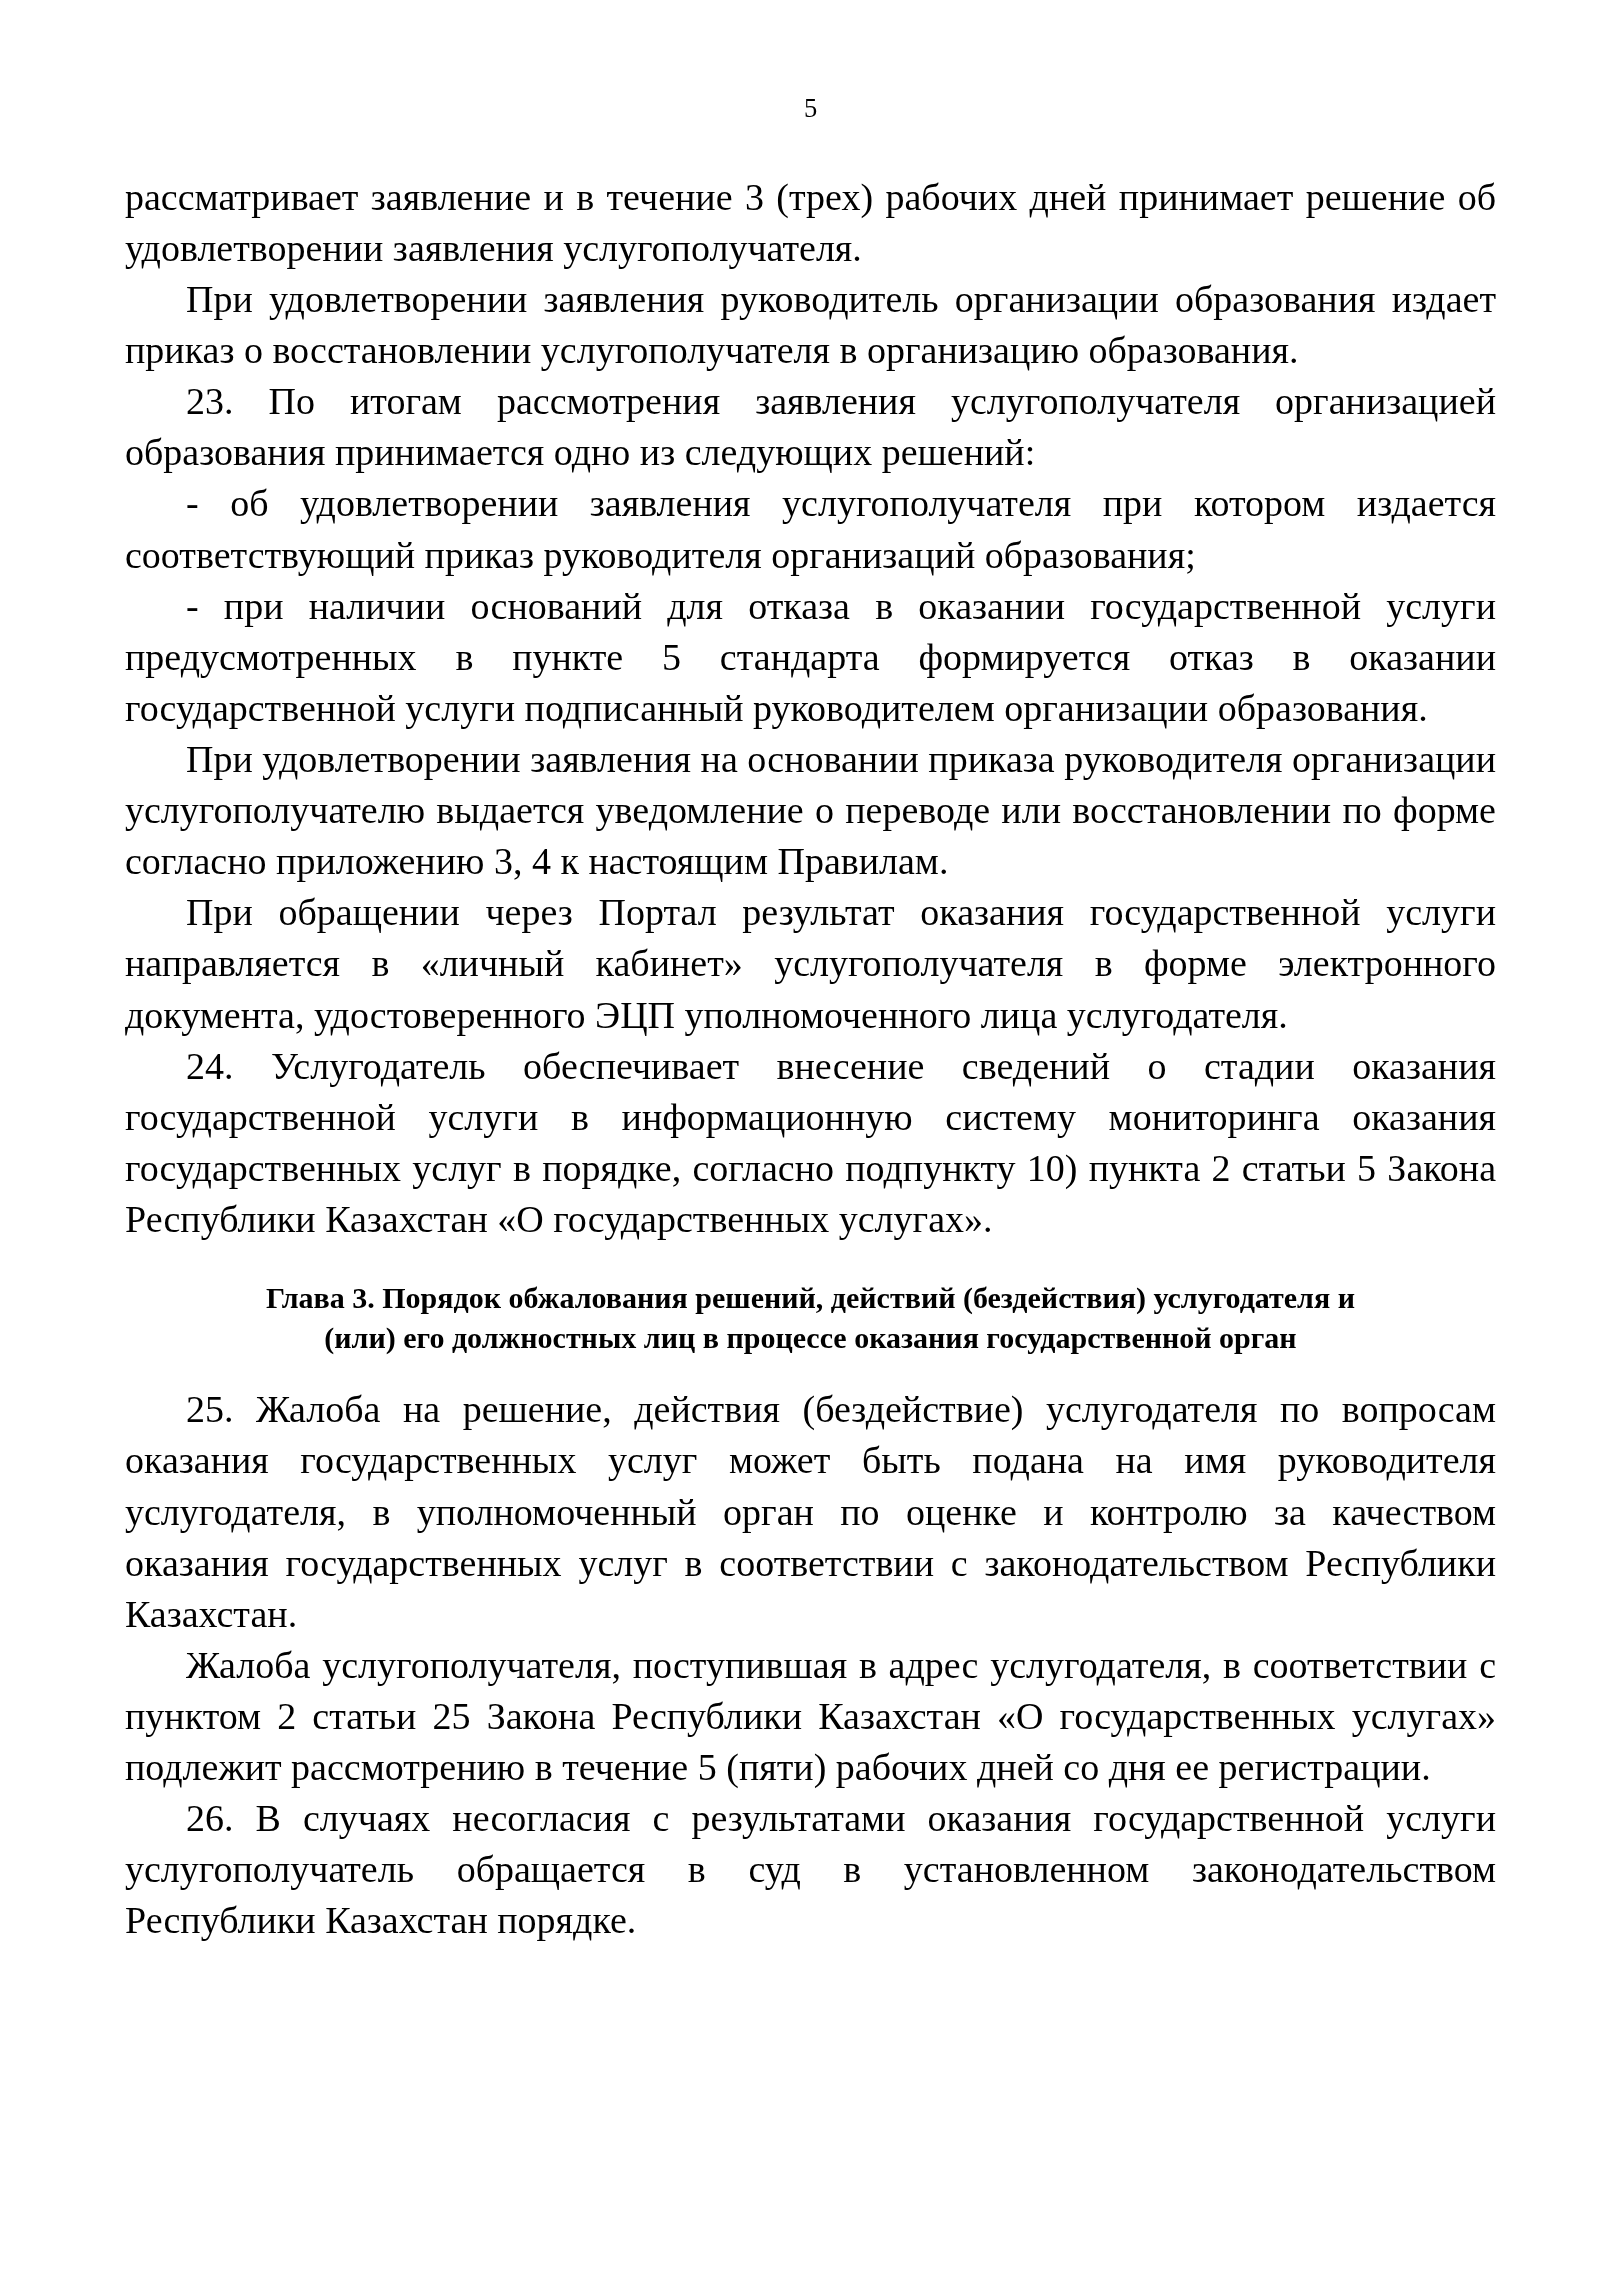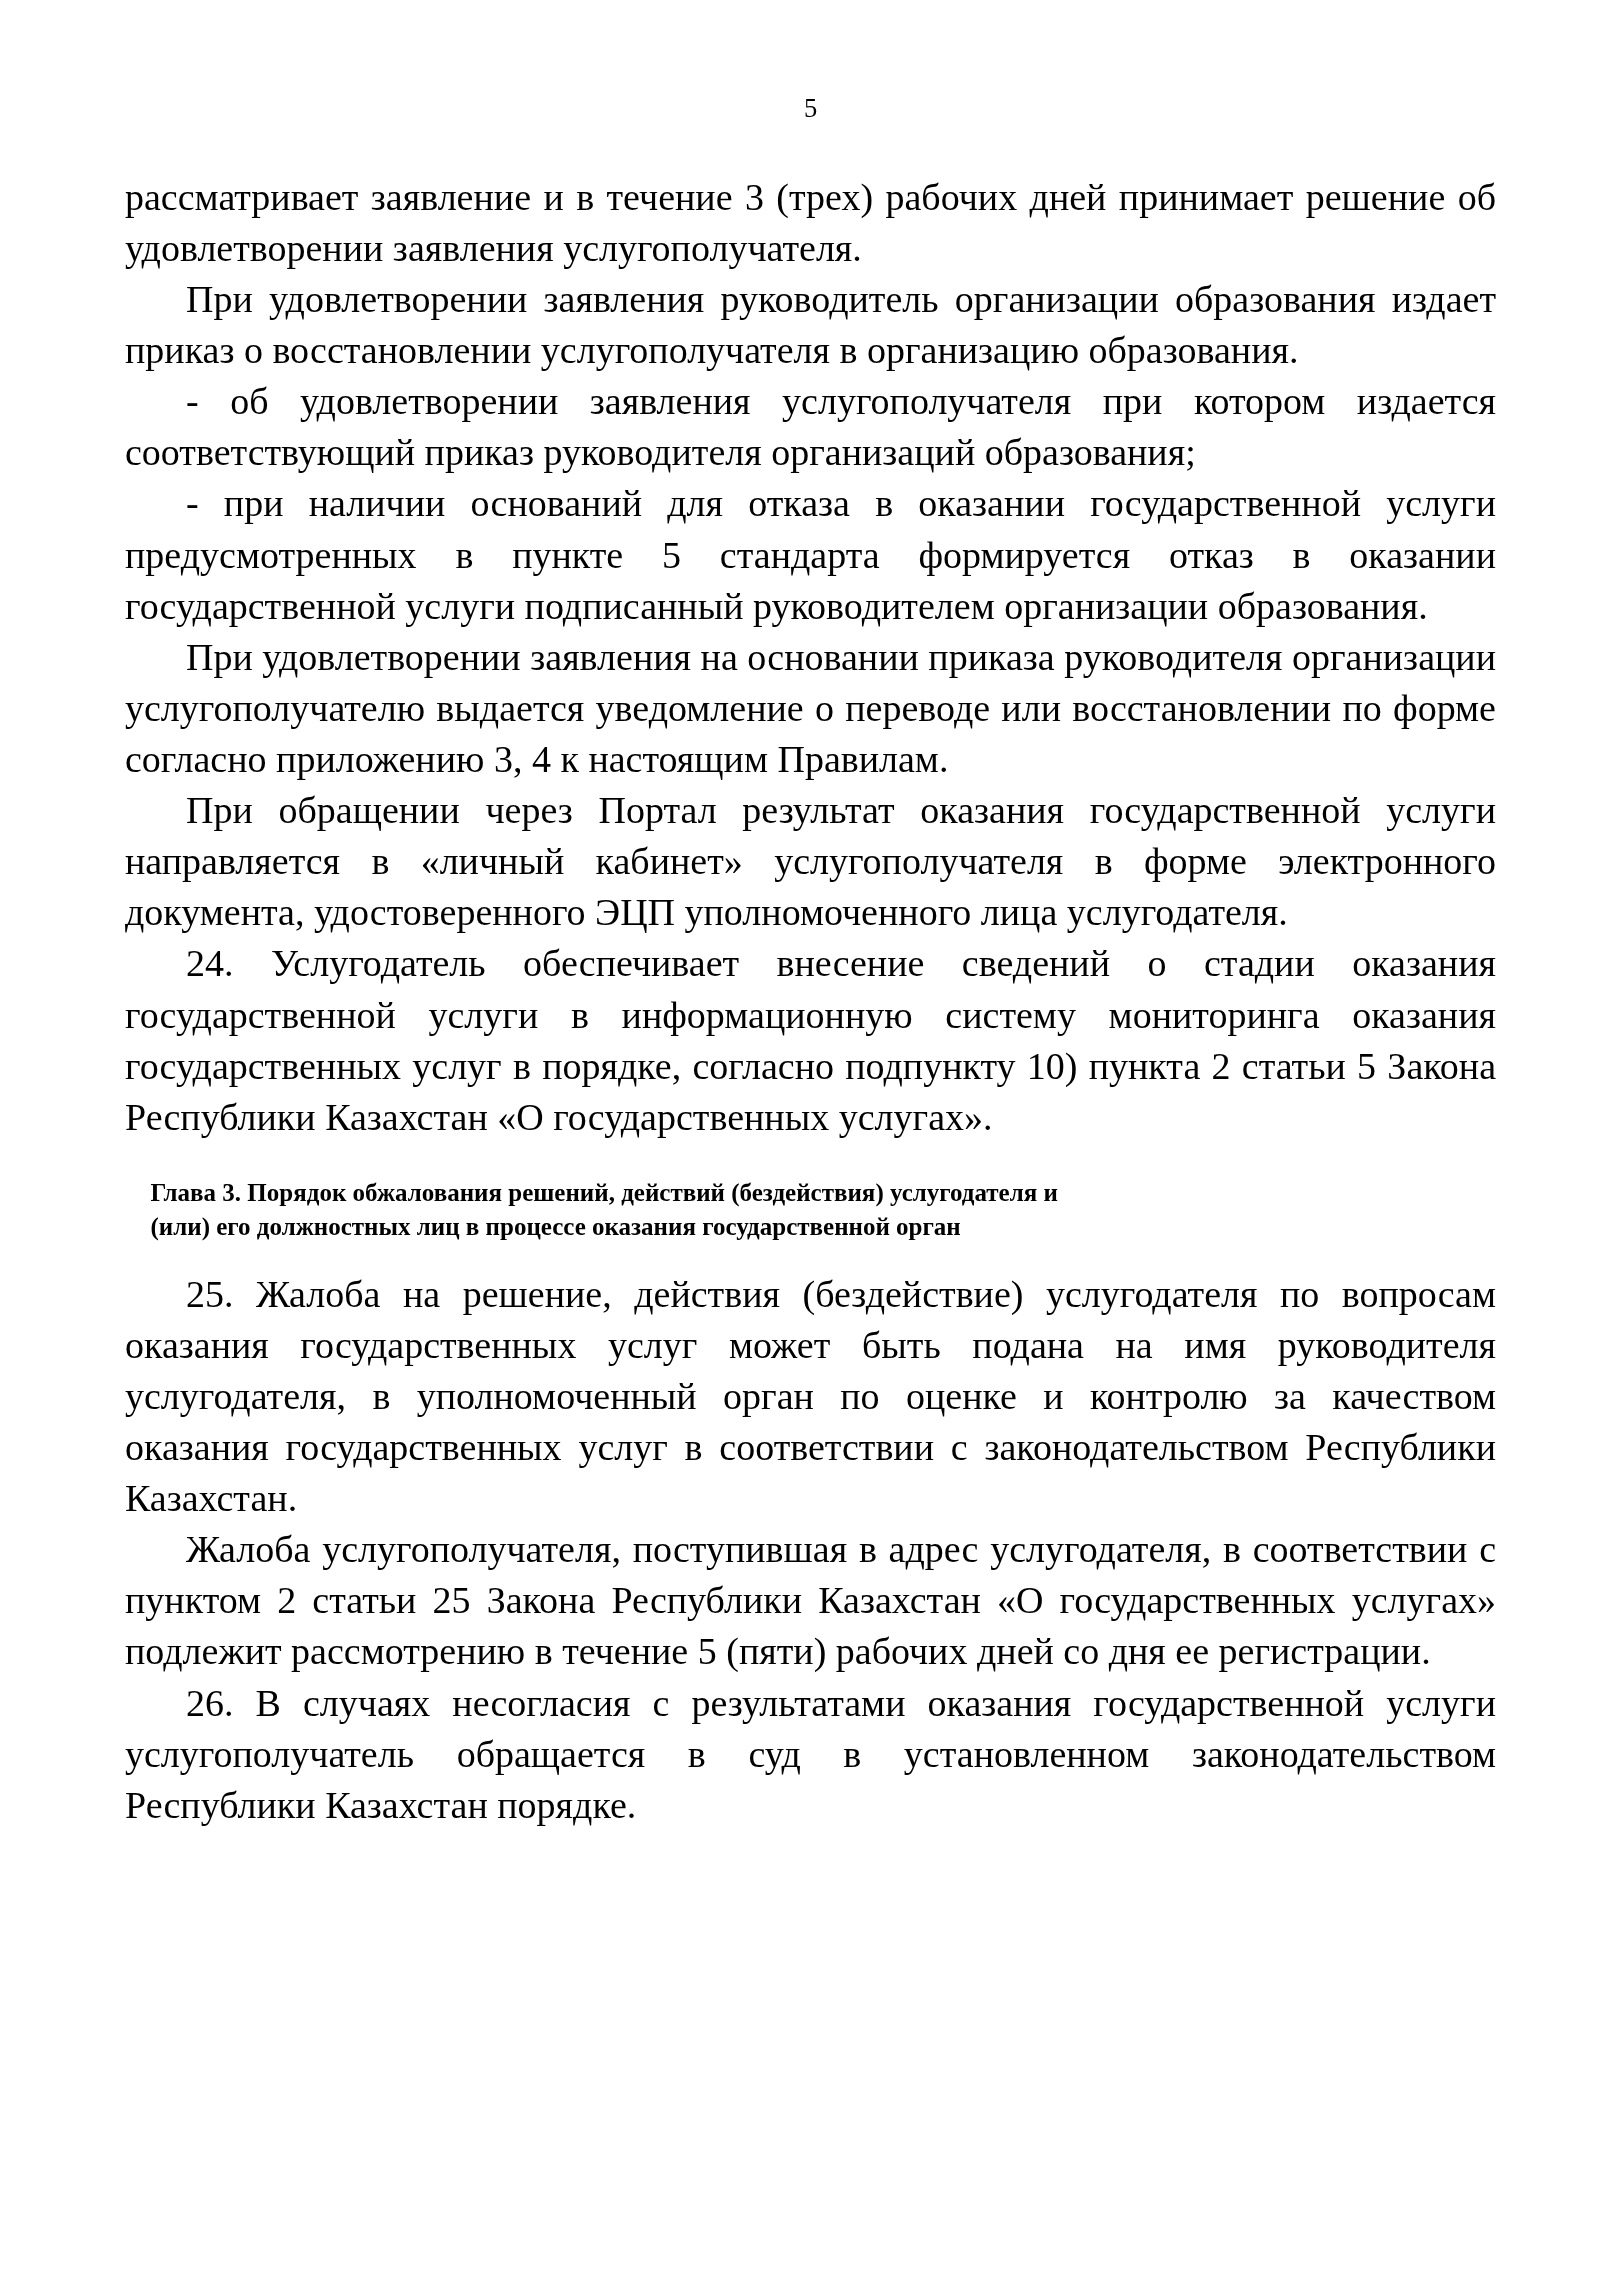--- a/index.html
+++ b/index.html
@@ -37,40 +37,41 @@
   }
   .body-text p.indent {
     text-indent: 61px;
     font-family: Liberation Serif, serif;
   }
   .body-text p.noindent {
     text-indent: 0;
   }
   .heading {
     font-weight: bold;
-    font-size: 25px;
+    font-size: 30px;
     line-height: 1.345;
-    text-align: left;
+    text-align: center;
     margin: 33px 25.5px 25.5px 25.5px;
     text-indent: 0;
   }
   .heading .line2 {
     display: block;
   }
 </style>
 </head>
 <body>
 
 <div class="page">
 
   <div class="page-number">5</div>
 
   <div class="body-text">
     <p class="noindent">рассматривает заявление и в течение 3 (трех) рабочих дней принимает решение об удовлетворении заявления услугополучателя.</p>
     <p class="indent">При удовлетворении заявления руководитель организации образования издает приказ о восстановлении услугополучателя в организацию образования.</p>
+    <p class="indent">23. По итогам рассмотрения заявления услугополучателя организацией образования принимается одно из следующих решений:</p>
     <p class="indent">- об удовлетворении заявления услугополучателя при котором издается соответствующий приказ руководителя организаций образования;</p>
     <p class="indent">- при наличии оснований для отказа в оказании государственной услуги предусмотренных в пункте 5 стандарта формируется отказ в оказании государственной услуги подписанный руководителем организации образования.</p>
     <p class="indent">При удовлетворении заявления на основании приказа руководителя организации услугополучателю выдается уведомление о переводе или восстановлении по форме согласно приложению 3, 4 к настоящим Правилам.</p>
     <p class="indent">При обращении через Портал результат оказания государственной услуги направляется в «личный кабинет» услугополучателя в форме электронного документа, удостоверенного ЭЦП уполномоченного лица услугодателя.</p>
     <p class="indent">24. Услугодатель обеспечивает внесение сведений о стадии оказания государственной услуги в информационную систему мониторинга оказания государственных услуг в порядке, согласно подпункту 10) пункта 2 статьи 5 Закона Республики Казахстан «О государственных услугах».</p>
   </div>
 
   <div class="heading">
     <span>Глава 3. Порядок обжалования решений, действий (бездействия) услугодателя и</span>
     <span class="line2">(или) его должностных лиц в процессе оказания государственной орган</span>

